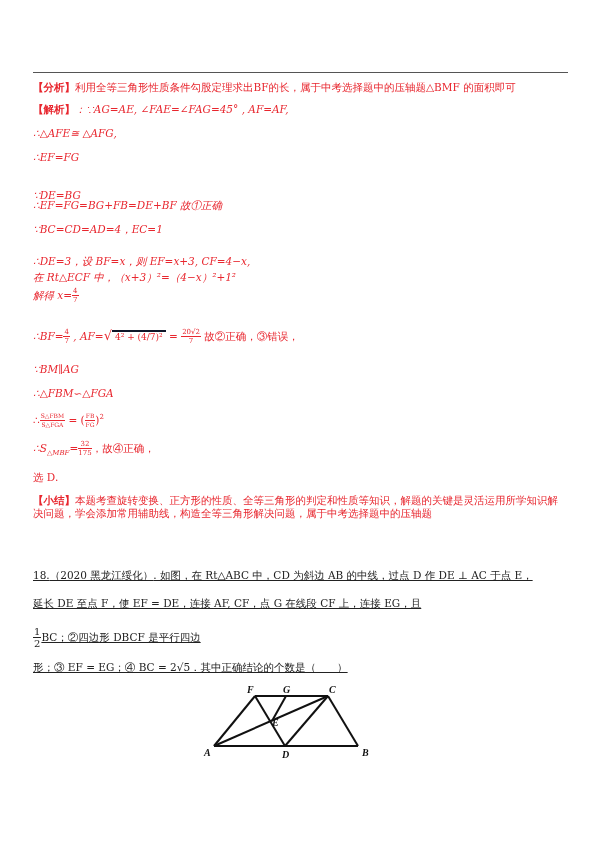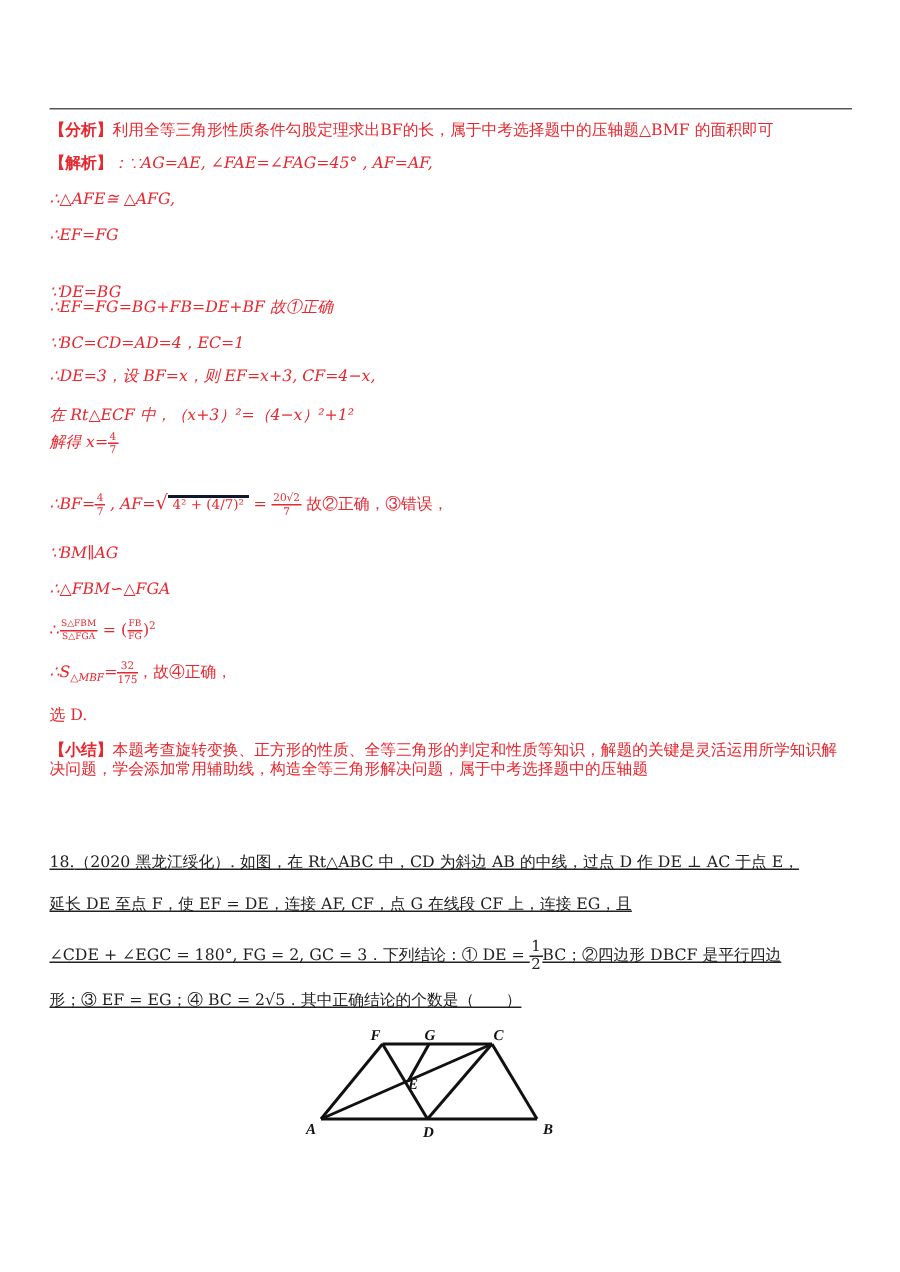--- a/index.html
+++ b/index.html
@@ -32,21 +32,21 @@
 </div>
 
 <div class="line red" style="top:102px;">
   <span class="tag">【解析】</span><span class="it">：∵AG=AE, ∠FAE=∠FAG=45° , AF=AF,</span>
 </div>
 <div class="line red it" style="top:126px;">∴△AFE≅ △AFG,</div>
 <div class="line red it" style="top:150px;">∴EF=FG</div>
 <div class="line red it" style="top:188px;">∵DE=BG</div>
 <div class="line red it" style="top:198px;">∴EF=FG=BG+FB=DE+BF 故①正确</div>
 <div class="line red it" style="top:222px;">∵BC=CD=AD=4，EC=1</div>
-<div class="line red it" style="top:244px;">∴DE=3，设 BF=x，则 EF=x+3, CF=4−x,</div>
+<div class="line red it" style="top:254px;">∴DE=3，设 BF=x，则 EF=x+3, CF=4−x,</div>
 <div class="line red it" style="top:270px;">在 Rt△ECF 中，（x+3）²=（4−x）²+1²</div>
 
 <div class="line red" style="top:287px;">
   <span class="it">解得 x=</span><span class="frac"><span class="num">4</span><span>7</span></span>
 </div>
 
 <div class="line red" style="top:328px;">
   <span class="it">∴BF=</span><span class="frac"><span class="num">4</span><span>7</span></span><span class="it"> , AF=</span><span style="font-size:13px;">√</span><span style="border-top:2px solid #0f172a; padding:0 3px; font-size:9px;">4² + (4/7)²</span> = <span class="frac"><span class="num">20√2</span><span>7</span></span><span> 故②正确，③错误，</span>
 </div>
 
@@ -65,21 +65,21 @@
 
 <div class="line red wrap" style="top:494px; line-height:12px;">
   <span class="tag">【小结】</span><span>本题考查旋转变换、正方形的性质、全等三角形的判定和性质等知识，解题的关键是灵活运用所学知识解决问题，学会添加常用辅助线，构造全等三角形解决问题，属于中考选择题中的压轴题</span>
 </div>
 
 <div class="line body-black q" style="top:568px;">
   <span>18.</span><span>（2020 黑龙江绥化）</span><span>. 如图，在 Rt△ABC 中，CD 为斜边 AB 的中线，过点 D 作 DE ⊥ AC 于点 E，</span>
 </div>
 <div class="line body-black q" style="top:596px;text-align:right;">延长 DE 至点 F，使 EF = DE，连接 AF, CF，点 G 在线段 CF 上，连接 EG，且</div>
 <div class="line body-black q" style="top:626px;">
-  <span>∠CDE + ∠EGC = 180°, FG = 2, GC = 3．下列结论：① DE = </span><span class="frac" style="font-size:10px; line-height:11px;"><span class="num">1</span><span>2</span></span><span>BC；②四边形 DBCF 是平行四边</span>
+  <span class="frac" style="font-size:10px; line-height:11px;"><span class="num">1</span><span>2</span></span><span>BC；②四边形 DBCF 是平行四边</span>
 </div>
 <div class="line body-black q" style="top:660px;">形；③ EF = EG；④ BC = 2√5．其中正确结论的个数是（　　）</div>
 
 <svg class="fig" width="200" height="80" viewBox="0 0 200 80">
   <g stroke="#111" stroke-width="2" fill="none">
     <line x1="65" y1="16" x2="138" y2="16"></line>
     <line x1="24" y1="66" x2="168" y2="66"></line>
     <line x1="24" y1="66" x2="65" y2="16"></line>
     <line x1="65" y1="16" x2="95" y2="66"></line>
     <line x1="24" y1="66" x2="138" y2="16"></line>

